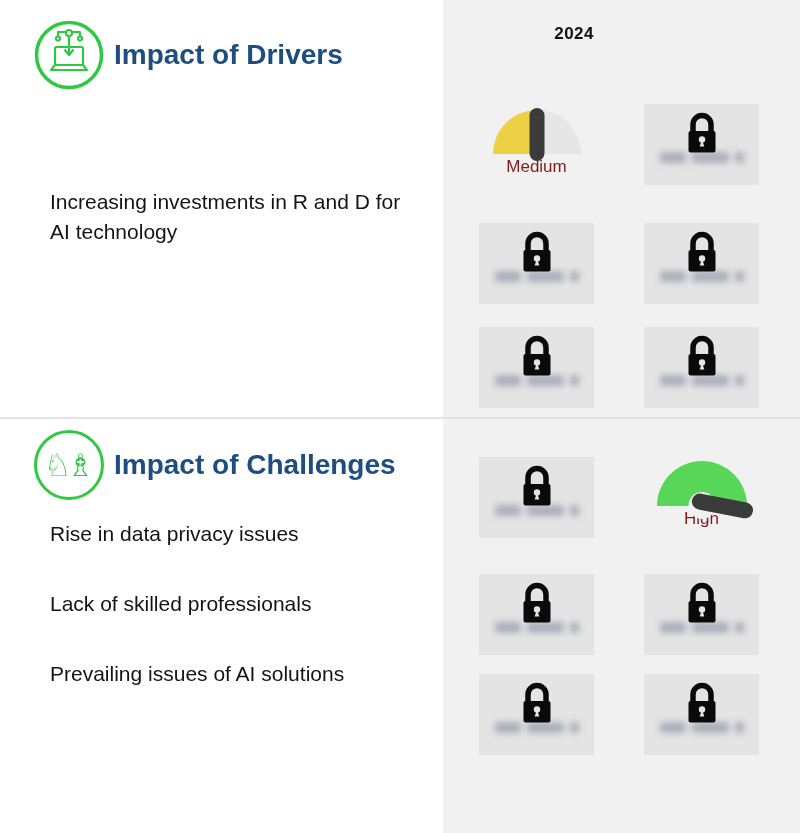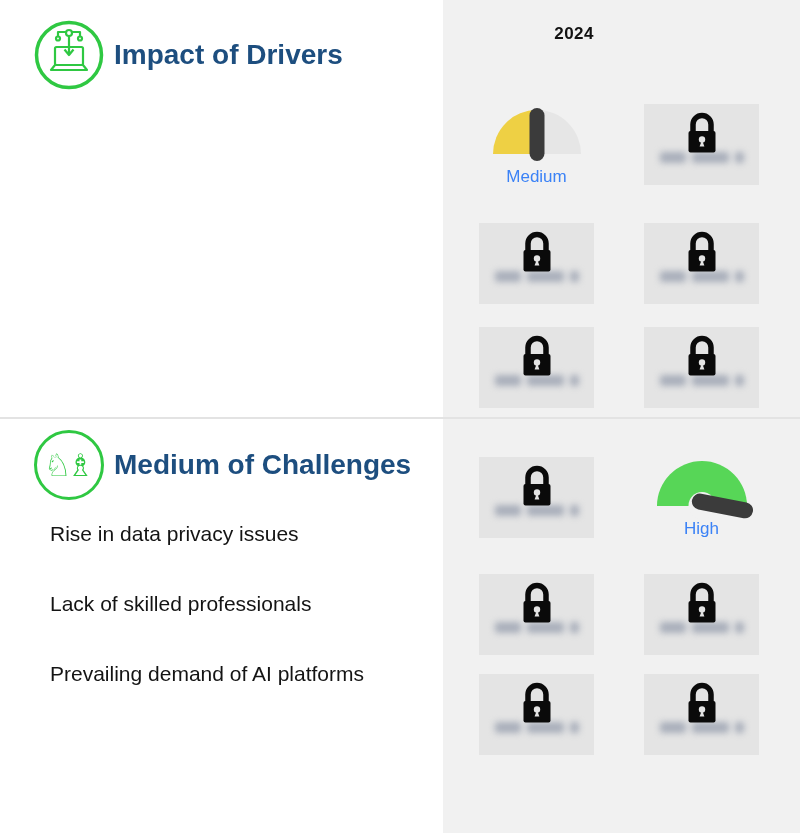--- a/index.html
+++ b/index.html
@@ -57,21 +57,21 @@
     width:15px;height:53px;background:var(--needle-dark);border-radius:8px;
   }
   .hole{
     position:absolute;left:50%;bottom:-13px;transform:translateX(-50%);
     width:27px;height:27px;border-radius:50%;background:var(--panel-bg);
   }
   .needle-right{
     position:absolute;left:35px;top:31px;width:62px;height:16px;border-radius:8px;
     background:var(--needle-dark);transform:rotate(11deg);transform-origin:left center;
   }
-  .gauge-label{margin-top:13px;font-size:17px;color:#3b82f6;}
+  .gauge-label{margin-top:3px;font-size:17px;color:#7f1d1d;}
 </style>
 </head>
 <body>
 
 <div class="stage">
 
   <div class="right-panel"></div>
   <div class="divider"></div>
 
   <div class="col-header" style="left:479px">2024</div>
@@ -88,20 +88,21 @@
           <path d="M33 13 H25 V17"></path>
           <path d="M39 13 H47 V17"></path>
           <circle cx="25" cy="19.5" r="2"></circle>
           <circle cx="47" cy="19.5" r="2"></circle>
         </g>
       </svg>
     </span>
     <span class="section-title">Impact of Drivers</span>
   </div>
 
+  <div class="row-label" style="top:187px">Increasing investments in R and D for AI technology</div>
 
   <div class="gauge-wrap" style="left:479px;top:110px">
     <div class="gauge-arc medium">
       <i class="needle-up"></i>
     </div>
     <div class="gauge-label">Medium</div>
   </div>
 
   <div class="locked-cell" style="left:644px;top:104px">
     <div class="smudge">
@@ -168,26 +169,26 @@
       <rect x="9.5" y="20" width="27" height="21.5" rx="2" fill="#0a0a0a"></rect>
       <circle cx="23" cy="28.5" r="3.2" fill="var(--locked-cell-bg)"></circle>
       <path d="M23 29 l-2.4 6.5 h4.8 Z" fill="var(--locked-cell-bg)"></path>
     </svg>
   </div>
 
   <div class="section-header" style="top:429px">
     <span class="ring-icon">
       <span class="chess-ring">♘♗</span>
     </span>
-    <span class="section-title">Medium of Challenges</span>
+    <span class="section-title">Impact of Challenges</span>
   </div>
 
   <div class="row-label" style="top:589px">Lack of skilled professionals</div>
   <div class="row-label" style="top:519px">Rise in data privacy issues</div>
-  <div class="row-label" style="top:659px">Prevailing demand of AI platforms</div>
+  <div class="row-label" style="top:659px">Prevailing issues of AI solutions</div>
 
   <div class="locked-cell" style="left:479px;top:457px">
     <div class="smudge">
         <i class="b1"></i>
         <i class="b2"></i>
         <i class="b3"></i>
       </div>
     <svg class="lock" width="46" height="44" viewBox="0 0 46 44">
       <path d="M14 21 V13.5 a9 9 0 0 1 18 0 V21" fill="none" stroke="#0a0a0a" stroke-width="5.5"></path>
       <rect x="9.5" y="20" width="27" height="21.5" rx="2" fill="#0a0a0a"></rect>

